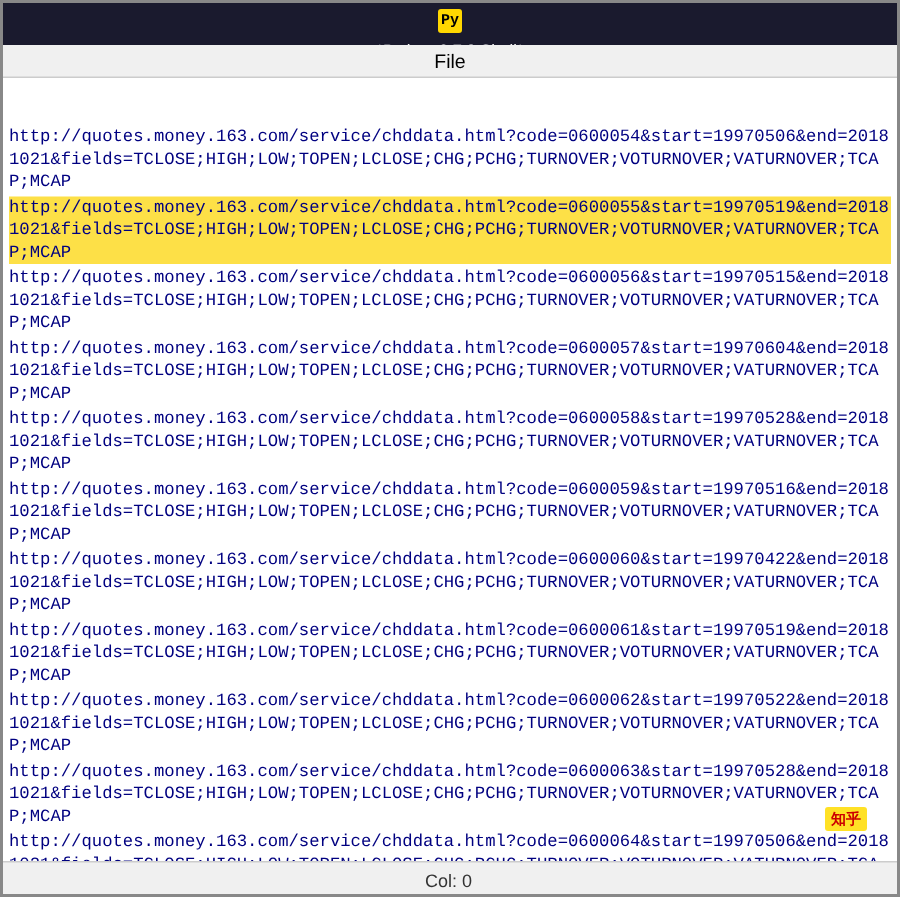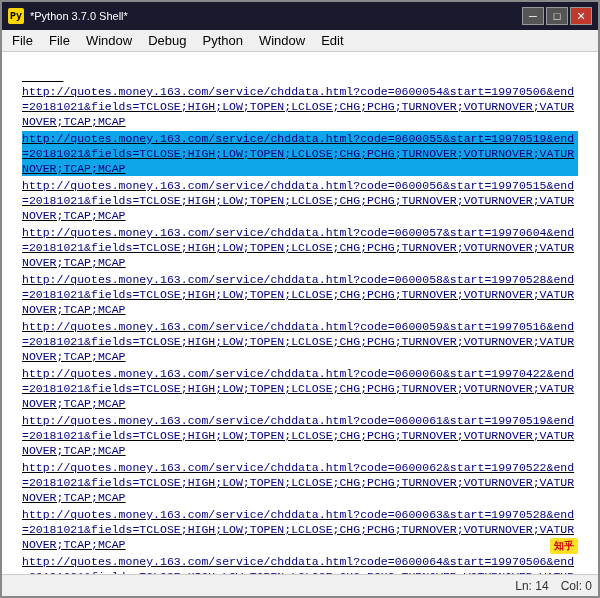--- a/index.html
+++ b/index.html
@@ -1,15 +1,15 @@
 <!DOCTYPE html>
 <html><head>
   <meta charset="utf-8">
   <style>
-    * { margin: 0; padding: 0; box-sizing: border-box; }
+    * { margin: 0; padding: 0; box-sizing: border-box; flex-direction: column; }
     body {
       width: 600px;
       height: 598px;
       background: #c0c0c0;
       font-family: 'Courier New', Courier, monospace;
       font-size: 12px;
       overflow: hidden;
     }
 
     .window {
@@ -105,39 +105,38 @@
       display: flex;
       overflow: hidden;
       position: relative;
     }
 
     .text-area {
       flex: 1;
       background: #fff;
       overflow-y: auto;
       overflow-x: auto;
-      padding: 2px 20px;
-      text-decoration: underline;
+      padding: 2px 4px;
     }
 
     .text-content {
       white-space: pre-wrap;
       word-break: break-all;
       color: #000;
       font-size: 11.5px;
       line-height: 15px;
     }
 
     .url-line {
       color: #000080;
       font-weight: normal;
     }
 
     .url-line.highlighted {
-      background: #0ea5e9;
+      background: #fde047;
       color: #000080;
     }
 
     .status-bar {
       background: #f0f0f0;
       border-top: 1px solid #ccc;
       display: flex;
       align-items: center;
       justify-content: flex-end;
       padding: 2px 6px;

